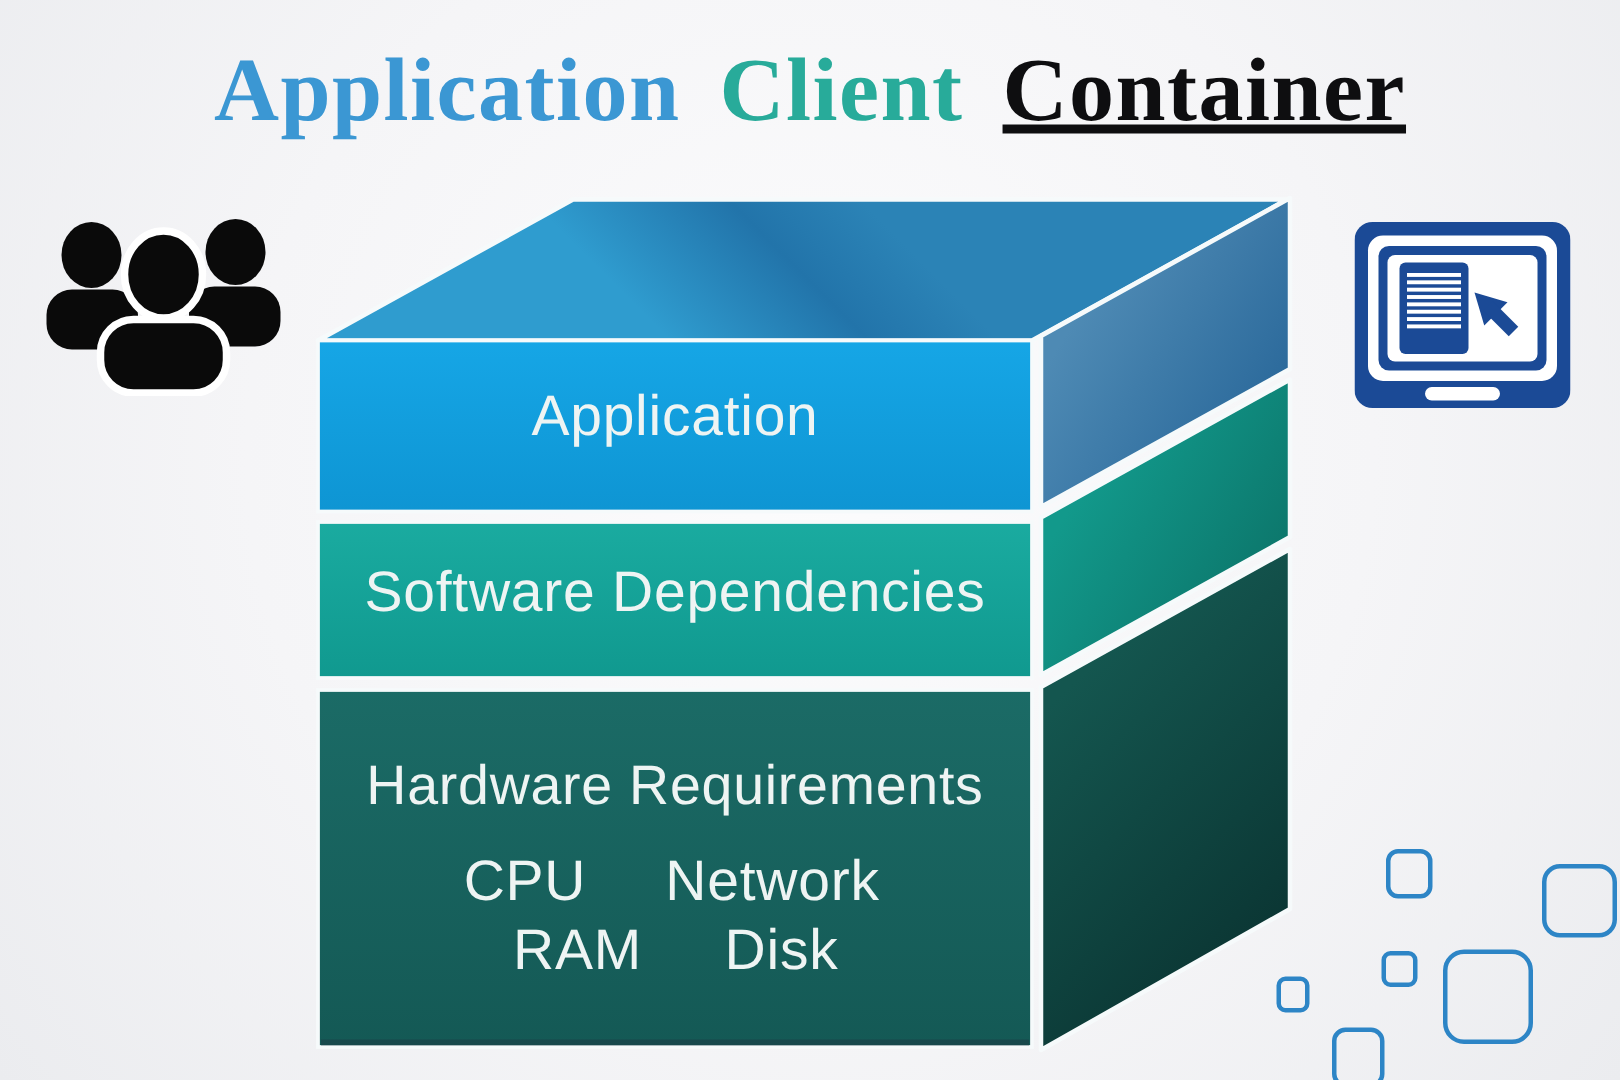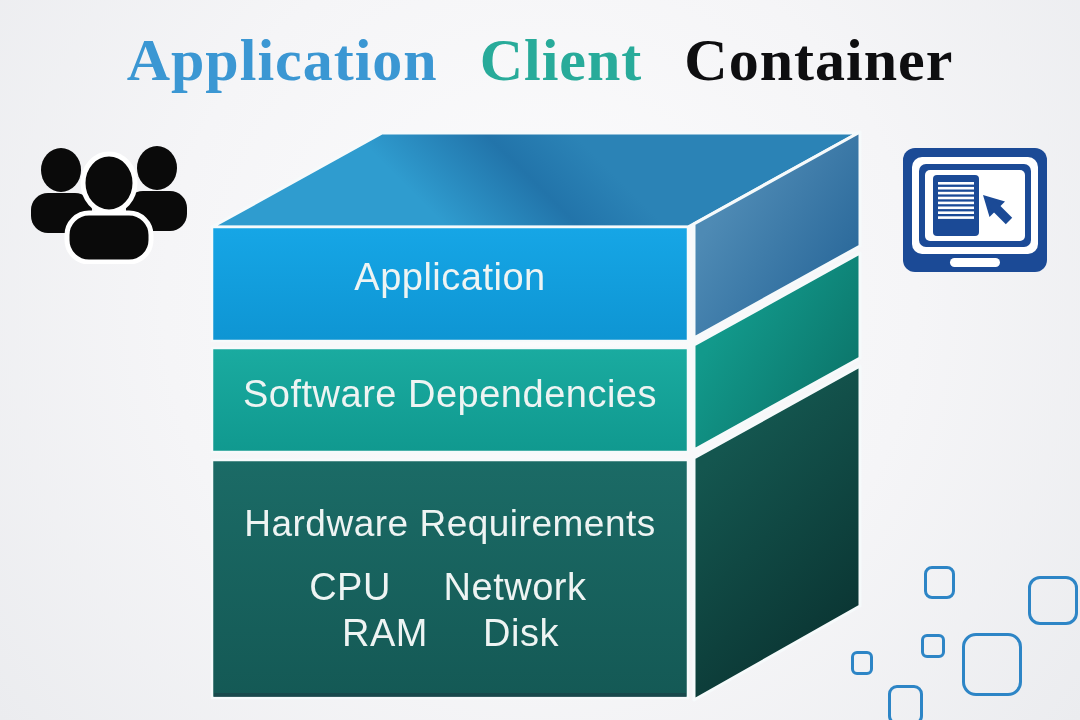--- a/index.html
+++ b/index.html
@@ -19,22 +19,22 @@
     width: 100%;
     margin: 0;
     text-align: center;
     font-family: "Liberation Serif", serif;
     font-weight: 700;
     font-size: 60px;
     letter-spacing: 1px;
     white-space: nowrap;
   }
   .title .t-app  { color: #3b97d3; }
-  .title .t-cli  { color: #28ab9a; margin: 0 26px; text-align: center; }
-  .title .t-con  { color: #0e0e10; }
+  .title .t-cli  { color: #28ab9a; margin: 0 10px; text-align: center; }
+  .title .t-con  { color: #0e0e10; text-decoration: underline; }
 
   
   .cube-svg { position: absolute; left: 0; top: 0; }
   .cube-label {
     font-family: "Liberation Sans", sans-serif;
     fill: #eef4f3;
     letter-spacing: 0.5px;
   }
   .lbl-38 { font-size: 38px; }
   .lbl-37 { font-size: 37px; }

